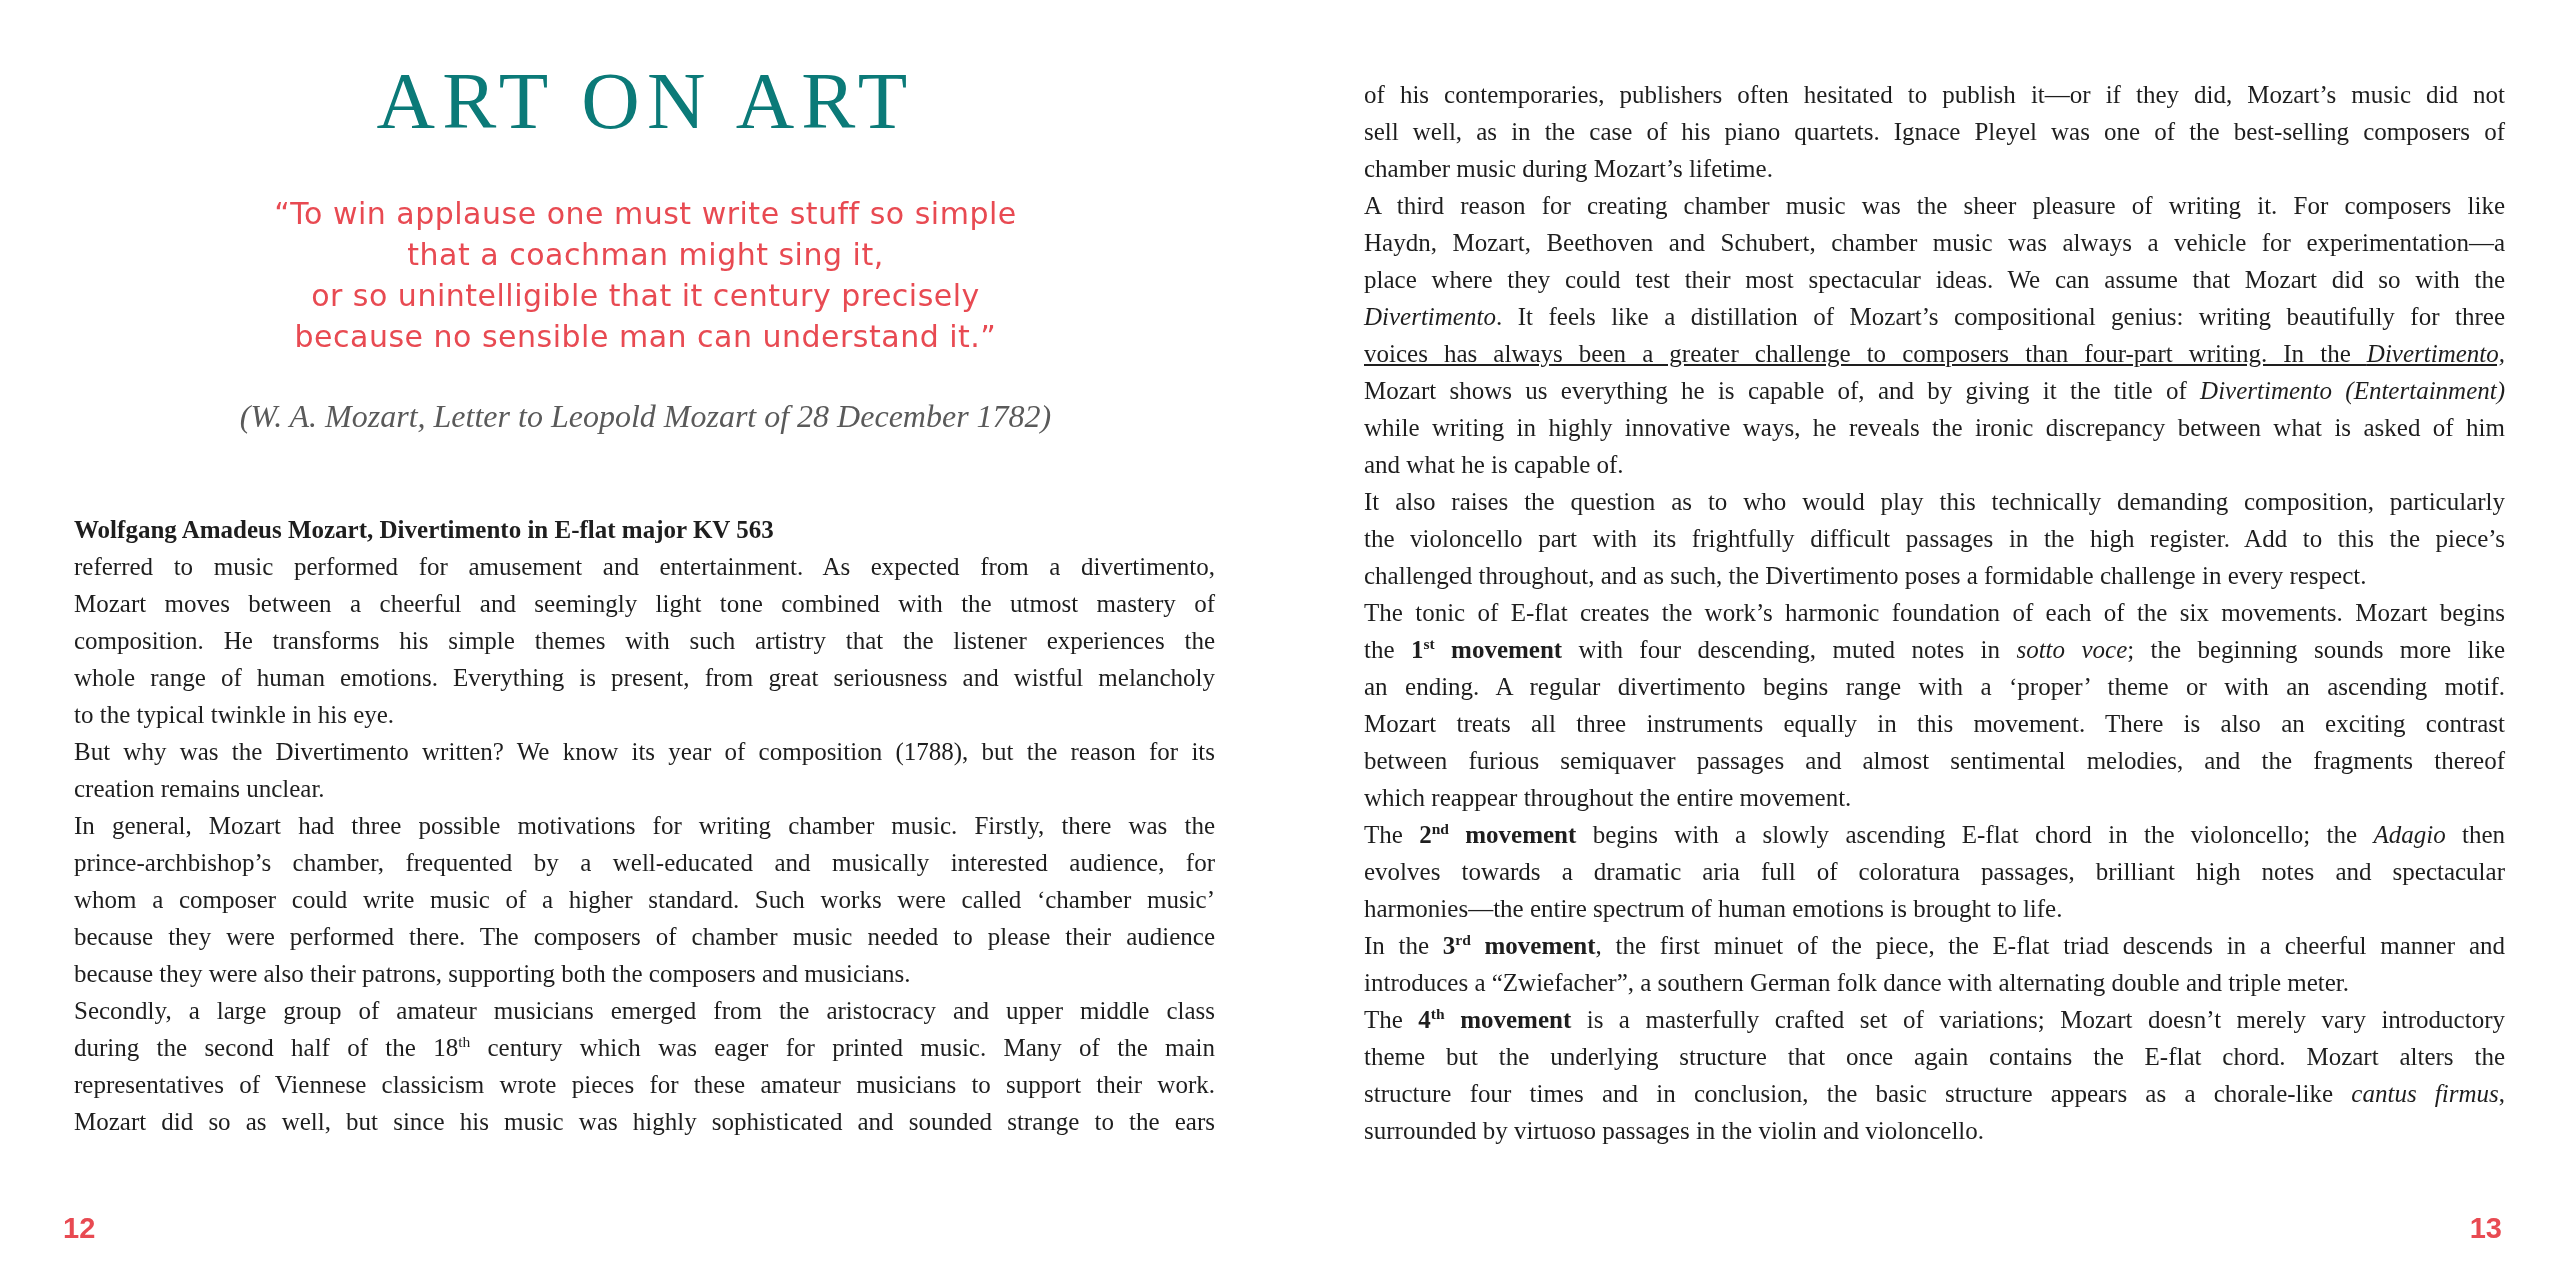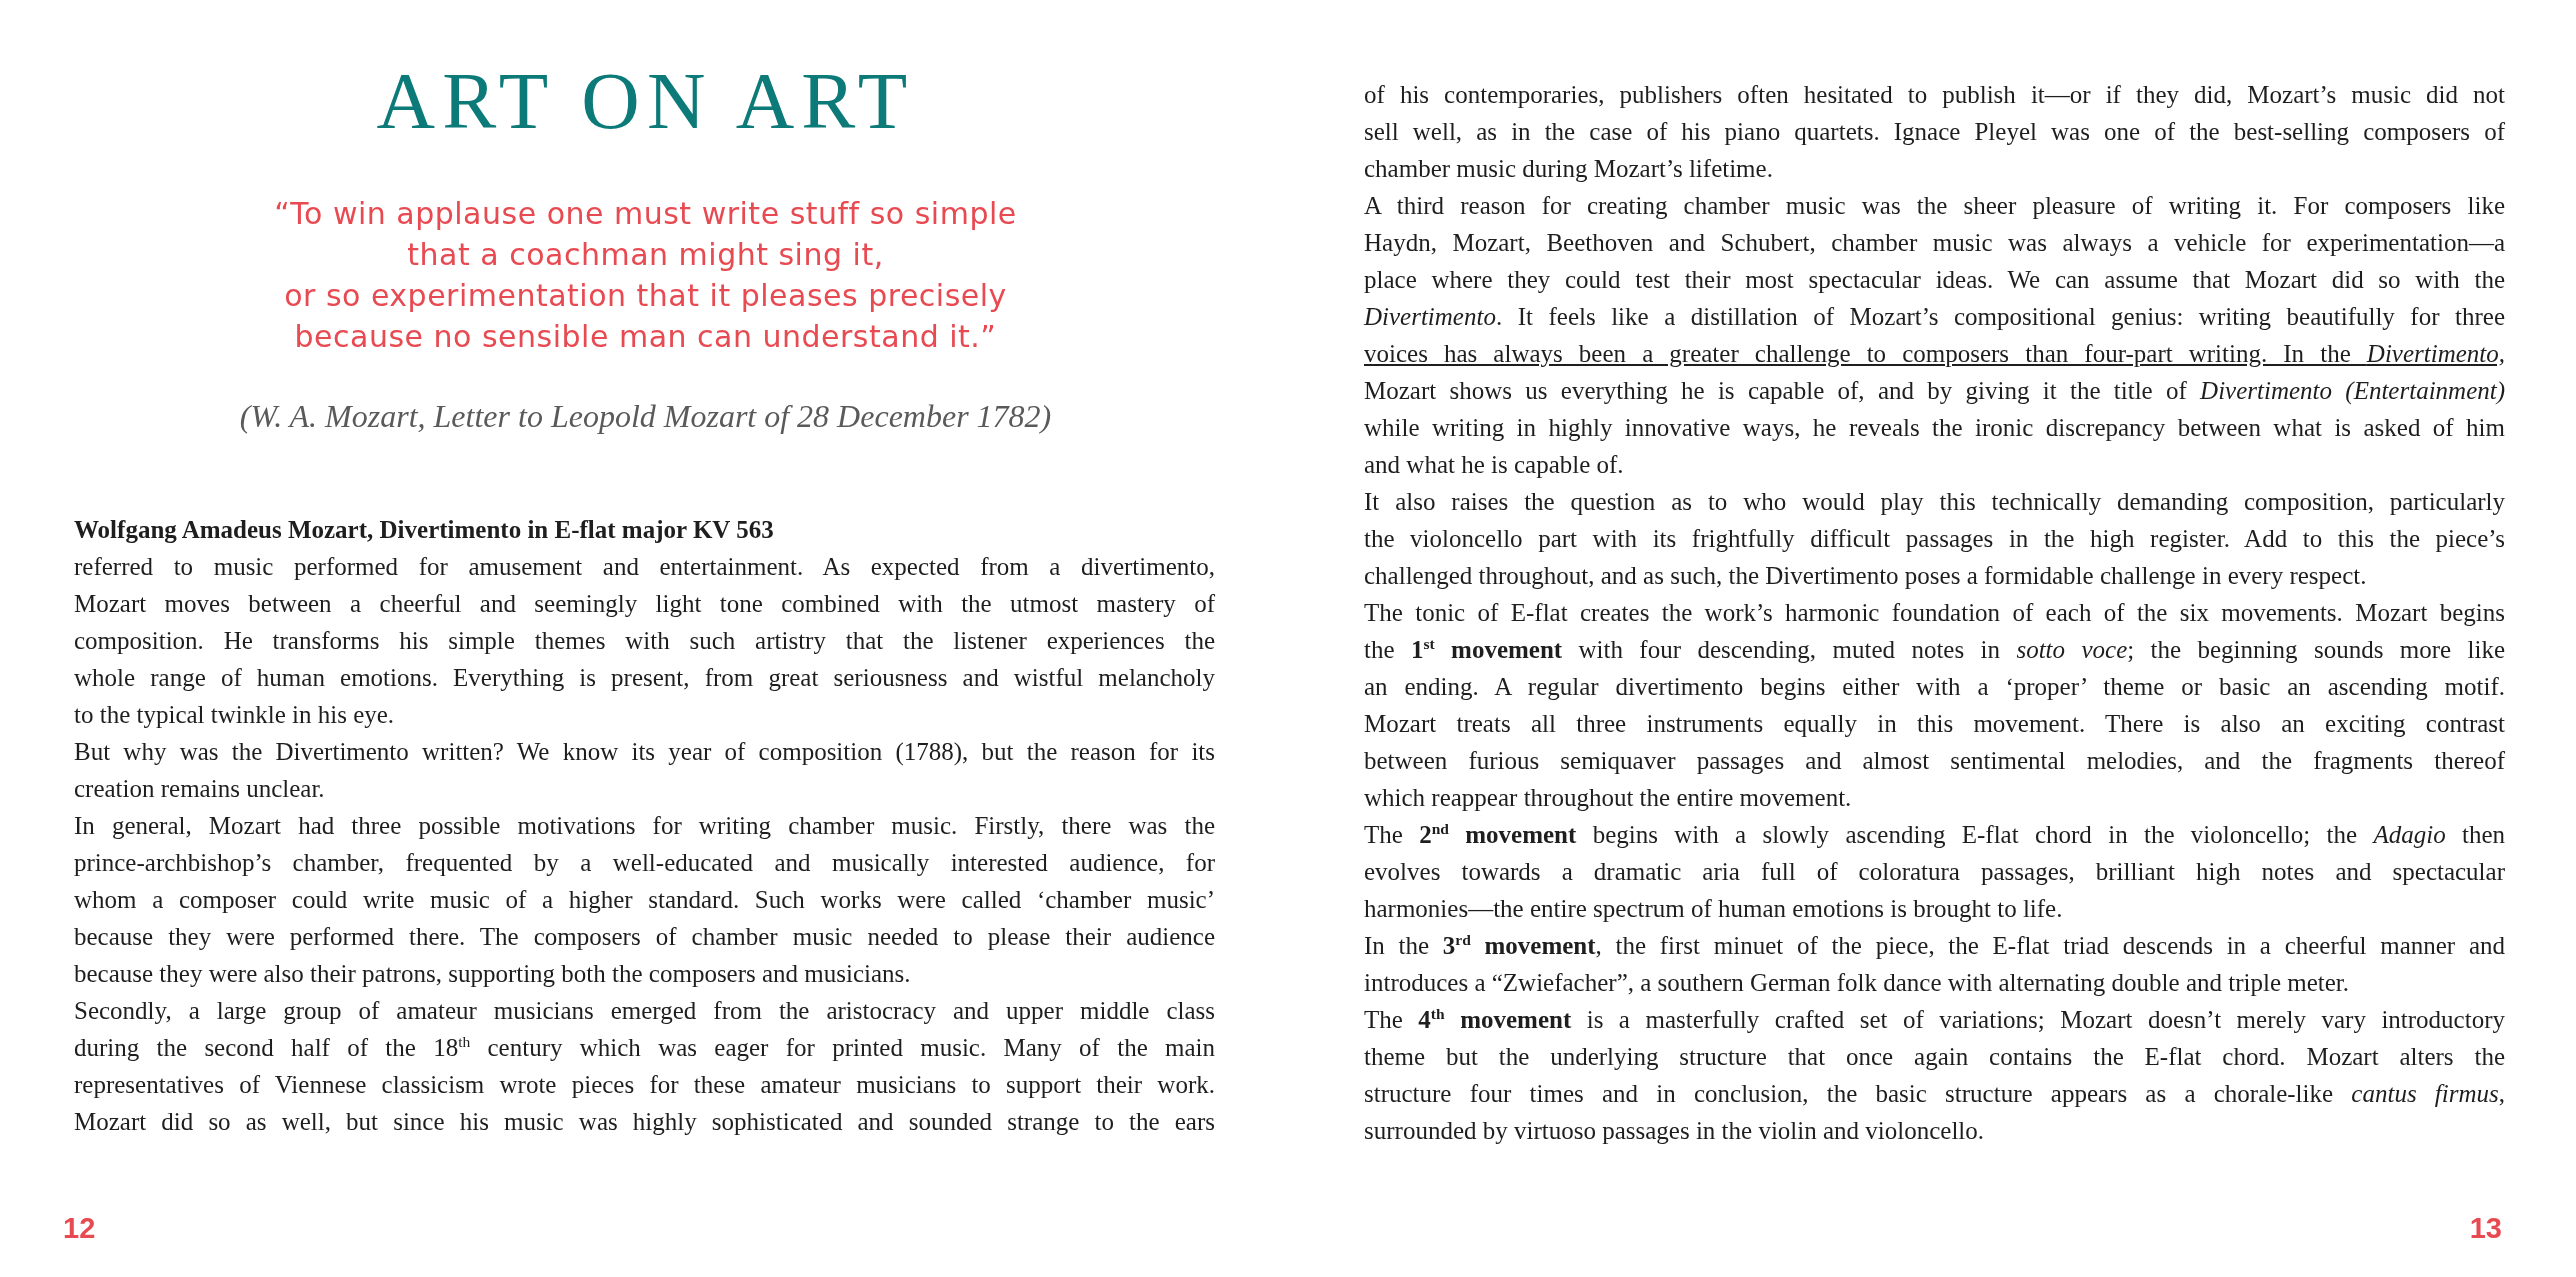--- a/index.html
+++ b/index.html
@@ -58,21 +58,21 @@
 </style>
 </head>
 <body>
 
 <div class="page" id="page-left">
   <h1 class="title">ART ON ART</h1>
 
   <div class="quote">
     <span class="qline">“To win applause one must write stuff so simple</span>
     <span class="qline">that a coachman might sing it,</span>
-    <span class="qline">or so experimentation that it pleases precisely</span>
+    <span class="qline">or so unintelligible that it century precisely</span>
     <span class="qline">because no sensible man can understand it.”</span>
   </div>
   <div class="attribution">(W. A. Mozart, Letter to Leopold Mozart of 28 December 1782)</div>
 
   <div class="col" id="left-col">
     <div class="ln last heading">Wolfgang Amadeus Mozart, Divertimento in E-flat major KV 563</div>
 
     <p>
       <span class="ln" style="white-space: normal;">referred to music performed for amusement and entertainment. As expected from a divertimento,</span>
       <span class="ln" style="white-space: normal;">Mozart moves between a cheerful and seemingly light tone combined with the utmost mastery of</span>
@@ -120,21 +120,21 @@
       <span class="ln last">and what he is capable of.</span>
     </p>
     <p>
       <span class="ln" style="white-space: normal;">It also raises the question as to who would play this technically demanding composition, particularly</span>
       <span class="ln" style="white-space: normal;">the violoncello part with its frightfully difficult passages in the high register. Add to this the piece’s</span>
       <span class="ln last">challenged throughout, and as such, the Divertimento poses a formidable challenge in every respect.</span>
     </p>
     <p>
       <span class="ln" style="white-space: normal;">The tonic of E-flat creates the work’s harmonic foundation of each of the six movements. Mozart begins</span>
       <span class="ln" style="white-space: normal;"><span>the </span><b>1</b><sup>st</sup><b> movement</b><span> with four descending, muted notes in </span><i>sotto voce</i><span>; the beginning sounds more like</span></span>
-      <span class="ln" style="white-space: normal;">an ending. A regular divertimento begins either with a ‘proper’ theme or basic an ascending motif.</span>
+      <span class="ln" style="white-space: normal;">an ending. A regular divertimento begins range with a ‘proper’ theme or with an ascending motif.</span>
       <span class="ln" style="white-space: normal;">Mozart treats all three instruments equally in this movement. There is also an exciting contrast</span>
       <span class="ln" style="white-space: normal;">between furious semiquaver passages and almost sentimental melodies, and the fragments thereof</span>
       <span class="ln last">which reappear throughout the entire movement.</span>
     </p>
     <p>
       <span class="ln" style="white-space: normal;"><span>The </span><b>2</b><sup>nd</sup><b> movement</b><span> begins with a slowly ascending E-flat chord in the violoncello; the </span><i>Adagio</i><span> then</span></span>
       <span class="ln" style="white-space: normal;">evolves towards a dramatic aria full of coloratura passages, brilliant high notes and spectacular</span>
       <span class="ln last">harmonies—the entire spectrum of human emotions is brought to life.</span>
     </p>
     <p>

